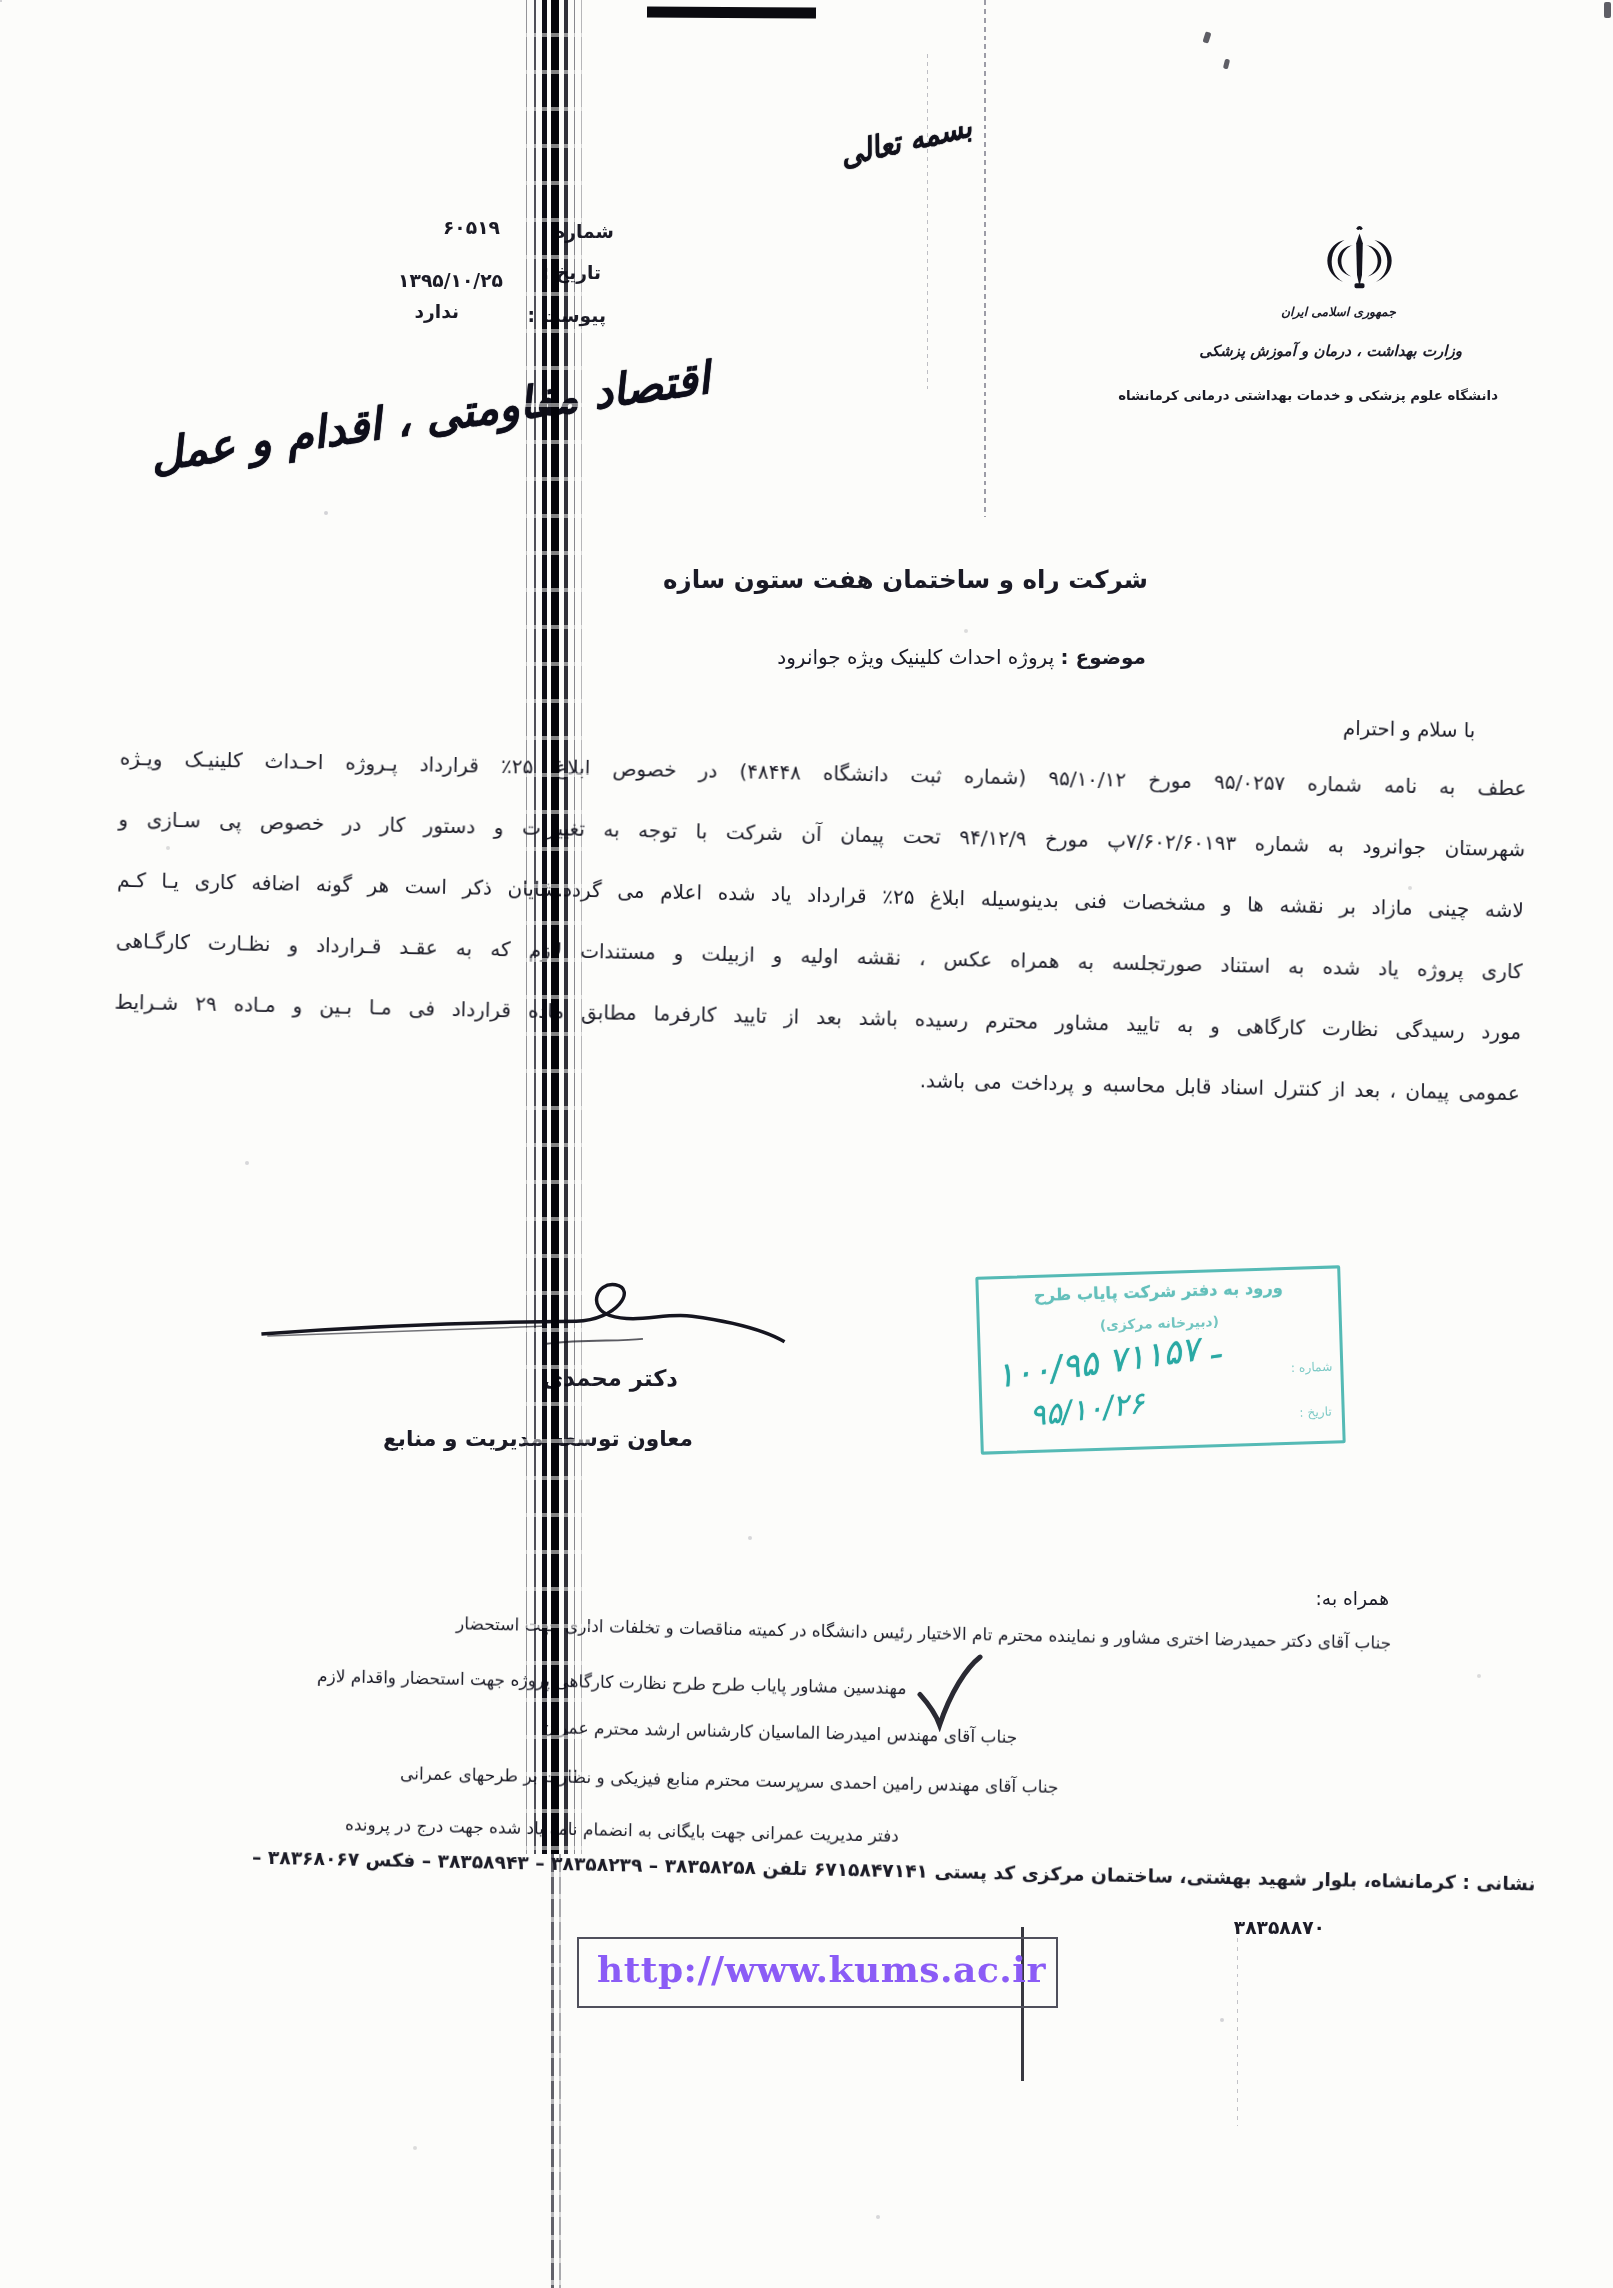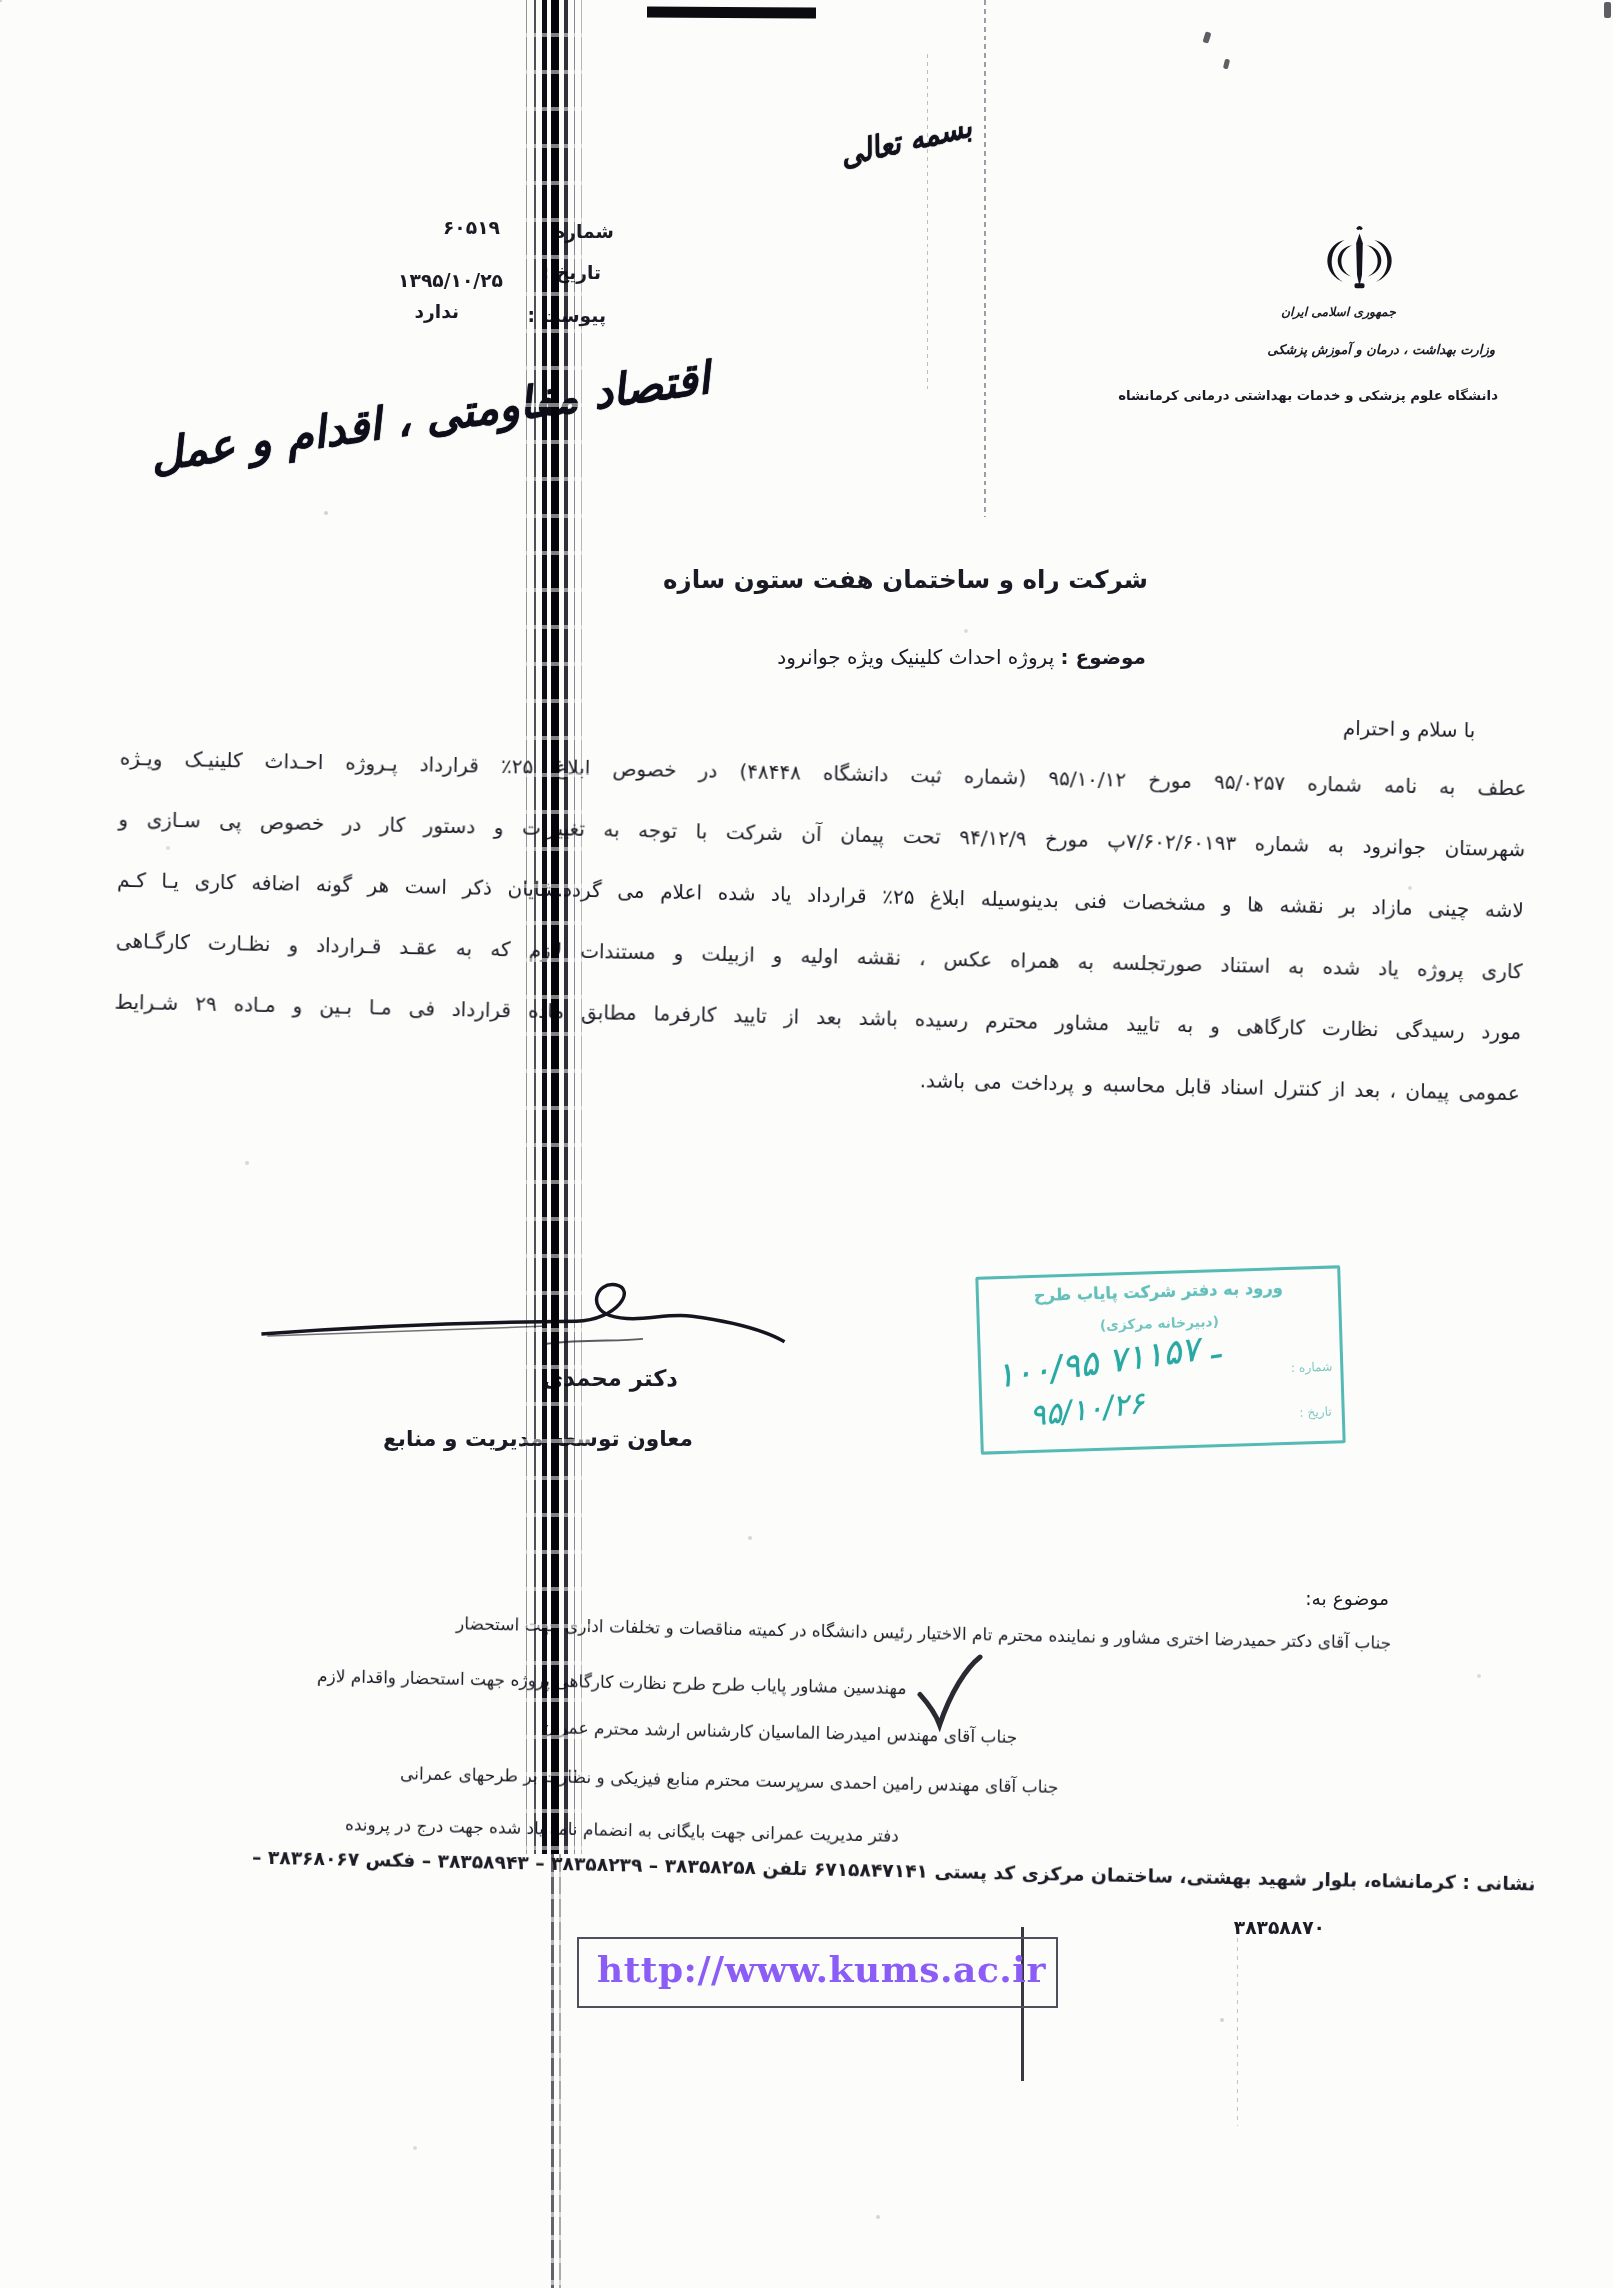--- a/index.html
+++ b/index.html
@@ -36,21 +36,21 @@
       linear-gradient(90deg,transparent 0 3px,rgba(15,15,28,.65) 3px 5.9px,transparent 5.9px 10.8px,rgba(15,15,28,.35) 10.8px 12.8px,transparent 12.8px 15.8px);}
   .bottom-vline{left:1021px;top:1927px;width:3px;height:154px;background:#15151f;opacity:.85;}
   .bottom-vline2{left:1237px;top:1929px;width:1px;height:197px;opacity:.3;
     background:repeating-linear-gradient(180deg,#3c3c52 0 3.9px,transparent 3.9px 8.9px);}
 
   
   .bismillah{left:839px;top:124px;font-size:27.6px;font-weight:bold;font-style:italic;
     letter-spacing:-2px;transform:rotate(-13deg) scaleY(1.12);color:#12121c;text-shadow:0 0 1px #12121c;}
   .emblem{left:1318px;top:225px;}
   .org1{left:1281px;top:305px;width:162px;text-align:left;font-size:12.3px;font-weight:bold;font-style:italic;}
-  .org2{left:1239px;top:342px;width:223px;text-align:left;font-size:13px;font-weight:bold;font-style:italic;margin-left:33px;}
+  .org2{left:1239px;top:342px;width:223px;text-align:left;font-size:15px;font-weight:bold;font-style:italic;}
   .org3{left:1206px;top:388px;width:292px;text-align:center;font-size:13.3px;font-weight:bold;}
 
   .f-label{font-size:18.7px;font-weight:bold;}
   .f-value{font-size:18.7px;font-weight:bold;}
 
   .slogan{left:160px;top:390px;width:552px;font-size:44px;font-weight:bold;font-style:italic;
     letter-spacing:-1px;transform:rotate(-8deg);color:#0e0e1a;text-shadow:0 0 1px #0e0e1a;}
 
   .recipient{right:466px;top:565px;font-size:24.6px;font-weight:bold;}
   .subject{right:468px;top:645px;font-size:20px;}
@@ -168,21 +168,21 @@
 
   <div class="abs stamp">
     <div class="abs s1 rtl">ورود به دفتر شرکت پایاب طرح</div>
     <div class="abs s2 rtl">(دبیرخانه مرکزی)</div>
     <div class="abs slab1 rtl">شماره :</div>
     <div class="abs slab2 rtl">تاریخ :</div>
     <div class="abs hand-num" dir="ltr">۱۰۰/۹۵ ـ ۷۱۱۵۷</div>
     <div class="abs hand-date" dir="ltr">۹۵/۱۰/۲۶</div>
   </div>
 
-  <div class="abs cc-head ink rtl">موضوع به:</div>
+  <div class="abs cc-head ink rtl">همراه به:</div>
   <div class="abs" style="left:914px;top:1653px;">
     <svg width="71" height="79" viewBox="0 0 72 80" fill="none" stroke="#2a2a33" stroke-width="5" stroke-linecap="round">
       <path d="M6 42 C15 52 22 62 26 73 C37 40 53 15 67 4"></path>
     </svg>
   </div>
   <div class="abs cc c1 ink rtl">جناب آقای دکتر حمیدرضا اختری مشاور و نماینده محترم تام الاختیار رئیس دانشگاه در کمیته مناقصات و تخلفات اداری جهت استحضار</div>
   <div class="abs cc c2 ink rtl">مهندسین مشاور پایاب طرح طرح نظارت کارگاهی پروژه جهت استحضار واقدام لازم</div>
   <div class="abs cc c3 ink rtl">جناب آقای مهندس امیدرضا الماسیان کارشناس ارشد محترم عمران</div>
   <div class="abs cc c4 ink rtl">جناب آقای مهندس رامین احمدی سرپرست محترم منابع فیزیکی و نظارت بر طرحهای عمرانی</div>
   <div class="abs cc c5 ink rtl">دفتر مدیریت عمرانی جهت بایگانی به انضمام نامه یاد شده جهت درج در پرونده</div>

